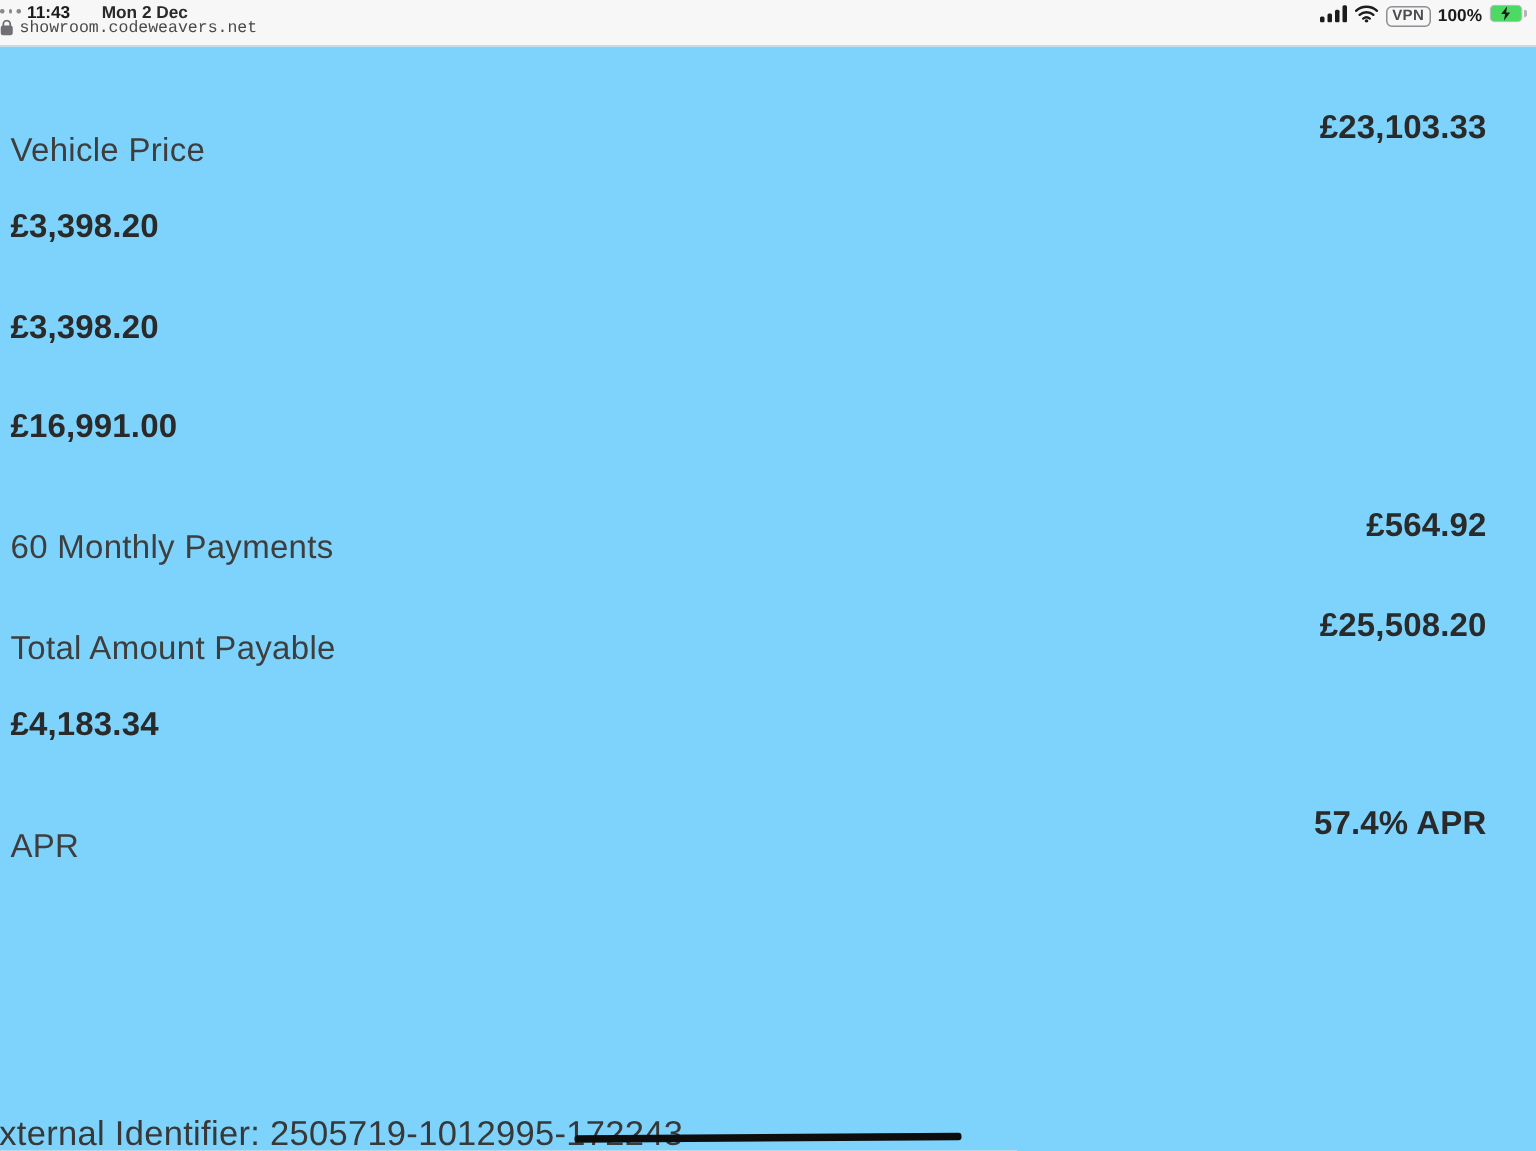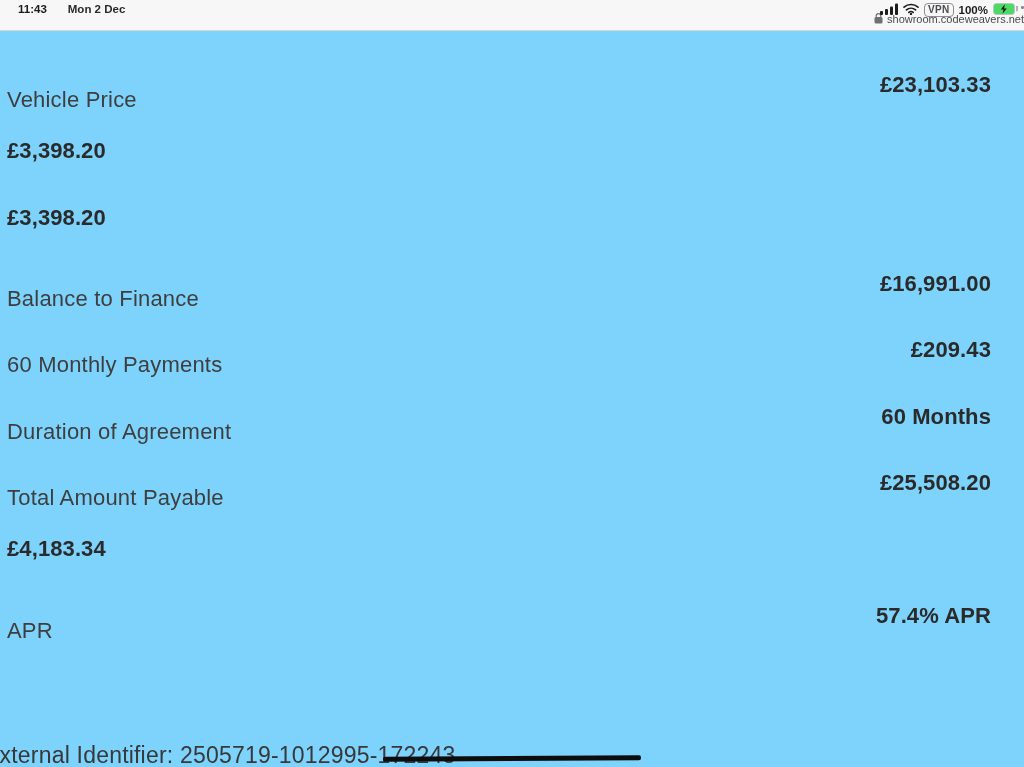--- a/index.html
+++ b/index.html
@@ -16,21 +16,21 @@
   }
   .sb-left {
     position:absolute; left:18px; top:3px; display:flex; gap:10px;
     font-size:11.5px; color:#1b1b1b;
   }
   .sb-time { font-weight:600; }
   .sb-date { font-weight:700; color:#2a2a2a;padding-left:11px; }
 
   .sb-center {
     position:absolute; left:0; right:0; top:0; height:37px;
-    display:flex; flex-direction:column; align-items:flex-end; cursor:pointer;
+    display:flex; flex-direction:column; align-items:flex-start; cursor:pointer;font-family:Liberation Mono, monospace;
   }
   .tab-dots { display:flex; gap:3px; margin-top:6px; }
   .tab-dots i { width:2.6px; height:2.6px; border-radius:50%; background:#8a8a8e; }
   .url-line {
     display:flex; align-items:center; gap:4px; margin-top:4px;
     font-size:11px; color:#4a4a4a;
   }
   .lock-svg { display:block; }
 
   .sb-right {
@@ -133,33 +133,28 @@
 
   <div class="row">
     <span class="value">£3,398.20</span>
   </div>
 
   <div class="row">
     <span class="value">£3,398.20</span>
   </div>
 
   <div class="row">
-    <span class="label">Balance to Finance</span>
     <span class="value">£16,991.00</span>
   </div>
 
   <div class="row">
     <span class="label">60 Monthly Payments</span>
-    <span class="value">£209.43</span>
+    <span class="value">£564.92</span>
   </div>
 
-  <div class="row">
-    <span class="label">Duration of Agreement</span>
-    <span class="value">60 Months</span>
-  </div>
 
   <div class="row">
     <span class="label">Total Amount Payable</span>
     <span class="value">£25,508.20</span>
   </div>
 
   <div class="row">
     <span class="value">£4,183.34</span>
   </div>
 

